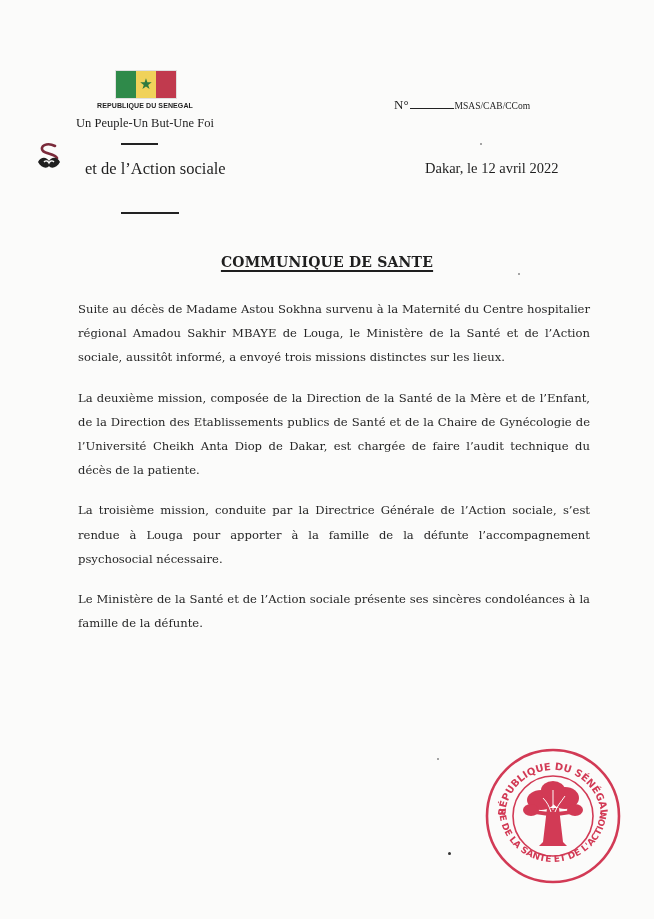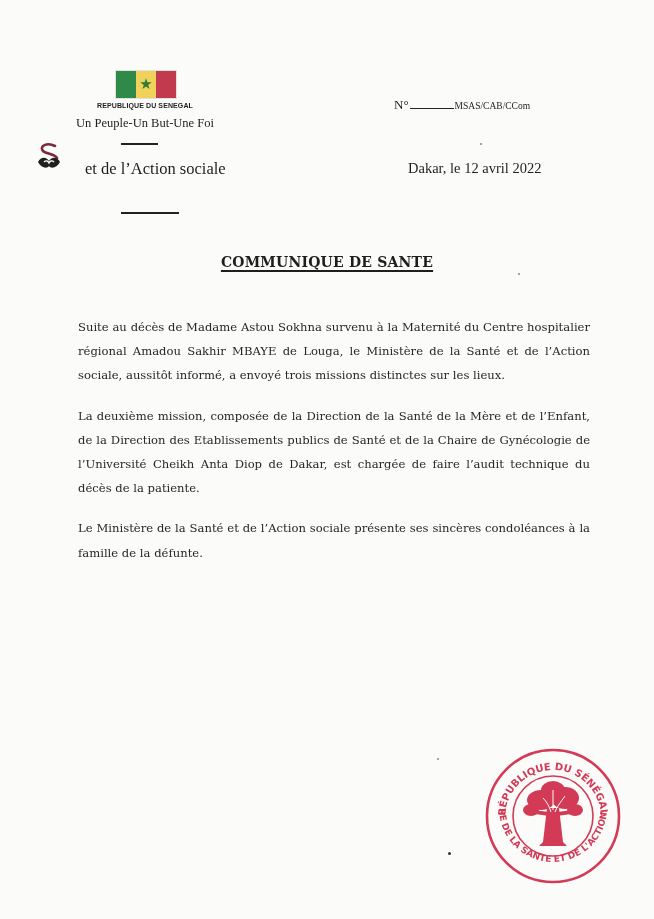--- a/index.html
+++ b/index.html
@@ -43,31 +43,31 @@
   .ministry .l2 { padding-left: 25px; }
   .ref {
     left: 394px; top: 97px; font-size: 13px;
   }
   .ref .blank {
     display: inline-block; width: 44px; border-bottom: 1.2px solid #222;
     margin: 0 1px; vertical-align: baseline; height: 10px;
   }
   .ref .code { font-size: 9.5px; }
   .date {
-    left: 408px; top: 160px; font-size: 14.5px;
+    left: 425px; top: 160px; font-size: 14.5px;
   }
   .title {
     left: 0; width: 654px; top: 254px; text-align: center;
     font-family: "DejaVu Serif", serif;
     font-weight: bold; font-size: 14px; letter-spacing: 0.2px;
     text-decoration: underline; text-decoration-thickness: 1.5px;
     text-underline-offset: 3px;
   }
   .body {
-    left: 78px; top: 315px; width: 512px;
+    left: 78px; top: 297px; width: 512px;
     font-family: "DejaVu Serif", serif;
     font-size: 11.6px; line-height: 24.2px;
     color: #262626;
   }
   .body p { margin: 0 0 16px 0; text-align: justify; }
   .stamp { left: 483px; top: 746px; width: 140px; height: 140px; }
   .speck { position: absolute; background: #888; border-radius: 50%; }
 </style>
 </head>
 <body>
@@ -101,20 +101,21 @@
   <span>N°</span><span class="blank"></span><span class="code">MSAS/CAB/CCom</span>
 </div>
 
 <div class="abs date">Dakar, le 12 avril 2022</div>
 
 <div class="abs title">COMMUNIQUE DE SANTE</div>
 
 <div class="abs body">
   <p>Suite au décès de Madame Astou Sokhna survenu à la Maternité du Centre hospitalier régional Amadou Sakhir MBAYE de Louga, le Ministère de la Santé et de l’Action sociale, aussitôt informé, a envoyé trois missions distinctes sur les lieux.</p>
   <p>La deuxième mission, composée de la Direction de la Santé de la Mère et de l’Enfant, de la Direction des Etablissements publics de Santé et de la Chaire de Gynécologie de l’Université Cheikh Anta Diop de Dakar, est chargée de faire l’audit technique du décès de la patiente.</p>
+  <p>La troisième mission, conduite par la Directrice Générale de l’Action sociale, s’est rendue à Louga pour apporter à la famille de la défunte l’accompagnement psychosocial nécessaire.</p>
   <p>Le Ministère de la Santé et de l’Action sociale présente ses sincères condoléances à la famille de la défunte.</p>
 </div>
 
 <svg class="abs stamp" viewBox="0 0 140 140">
   <defs>
     <path id="arcTop" d="M 22 72 A 48 48 0 0 1 118 72"></path>
     <path id="arcBottom" d="M 16 62 A 54 54 0 0 0 124 62"></path>
   </defs>
   <circle cx="70" cy="70" r="66" fill="none" stroke="#d23a55" stroke-width="2.6"></circle>
   <circle cx="70" cy="70" r="40" fill="none" stroke="#d23a55" stroke-width="1.6"></circle>

